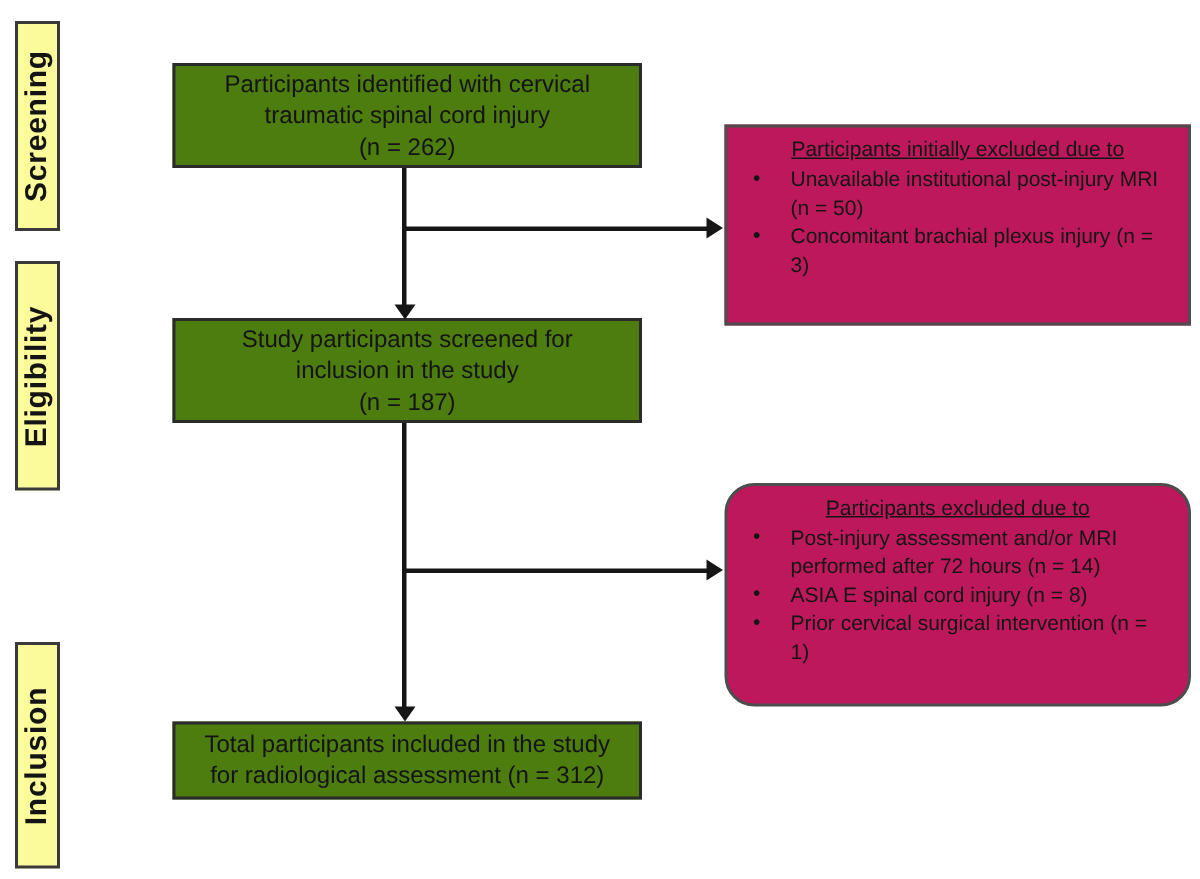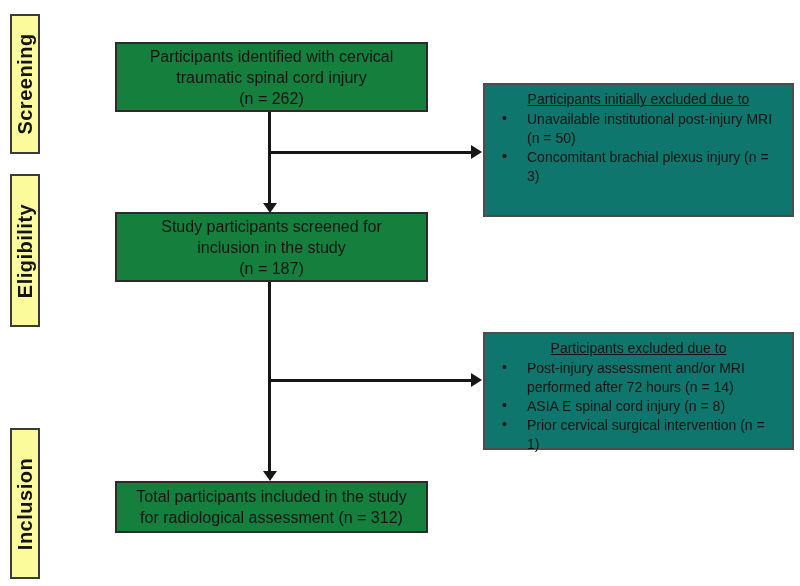--- a/index.html
+++ b/index.html
@@ -35,47 +35,47 @@
     white-space: nowrap;
   }
 
   
   .flow-box {
     position: absolute;
     left: 115px;
     width: 313px;
     border: 2px solid var(--box-border, #2b2b2b);
     box-sizing: border-box;
-    background: #15803d;
+    background: #4d7c0f;
     display: flex;
     align-items: center;
     justify-content: center;
     text-align: center;
     font-size: 16px;
     line-height: 21px;
     white-space: pre-line;
   }
   #flow-identified { top: 42px;  height: 70px; }
   #flow-screened   { top: 212px; height: 70px; }
   #flow-included   { top: 481px; height: 52px; }
 
   
   .excl-box {
     position: absolute;
     left: 483px;
     width: 311px;
     border: 2px solid var(--excl-border, #4d4d4d);
     box-sizing: border-box;
-    background: #0f766e;
+    background: #be185d;
     padding: 5px 6px 3px 6px;
     font-size: 14px;
     line-height: 19px;
   }
   #excl-screening   { top: 83px;  height: 134px; }
-  #excl-eligibility { top: 332px; height: 118px; }
+  #excl-eligibility { top: 322px; height: 149px; border-radius: 20px; }
   .excl-title {
     text-align: center;
     text-decoration: underline;
     margin: 0 0 1px 0;
   }
   .excl-list { margin: 0; padding: 0; list-style: none; }
   .excl-list li {
     position: relative;
     padding-left: 36px;
     white-space: pre-line;

